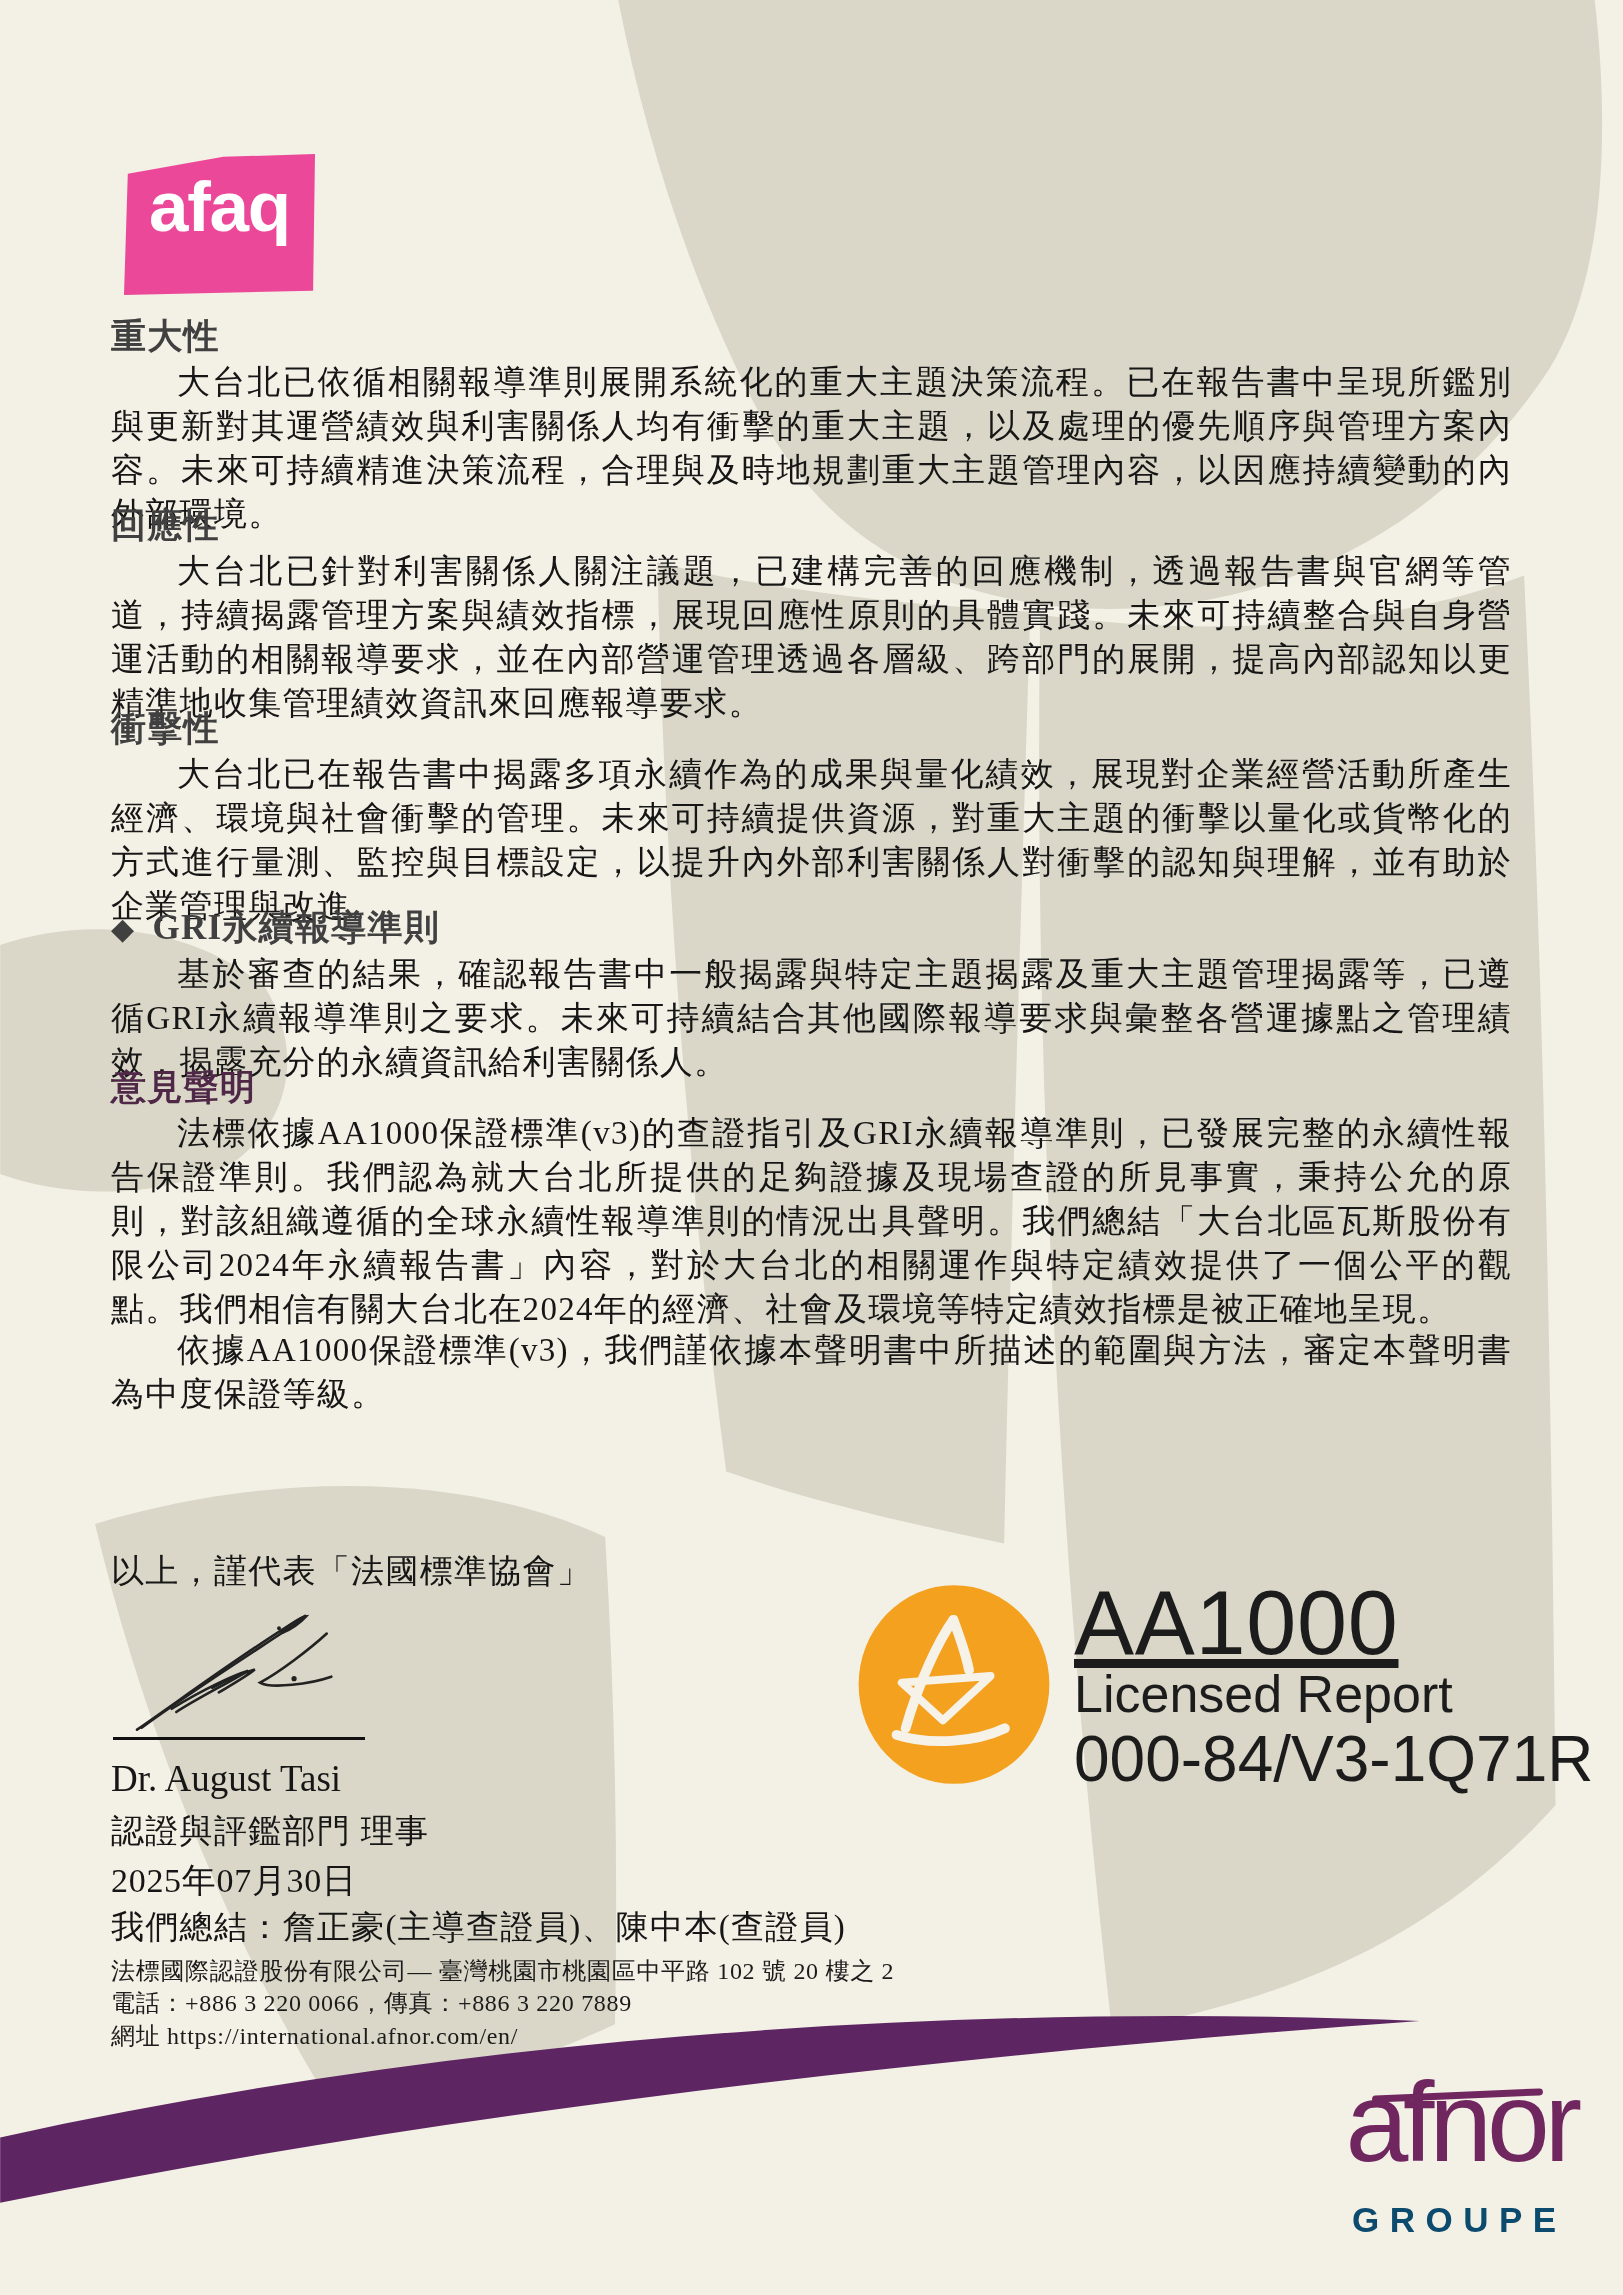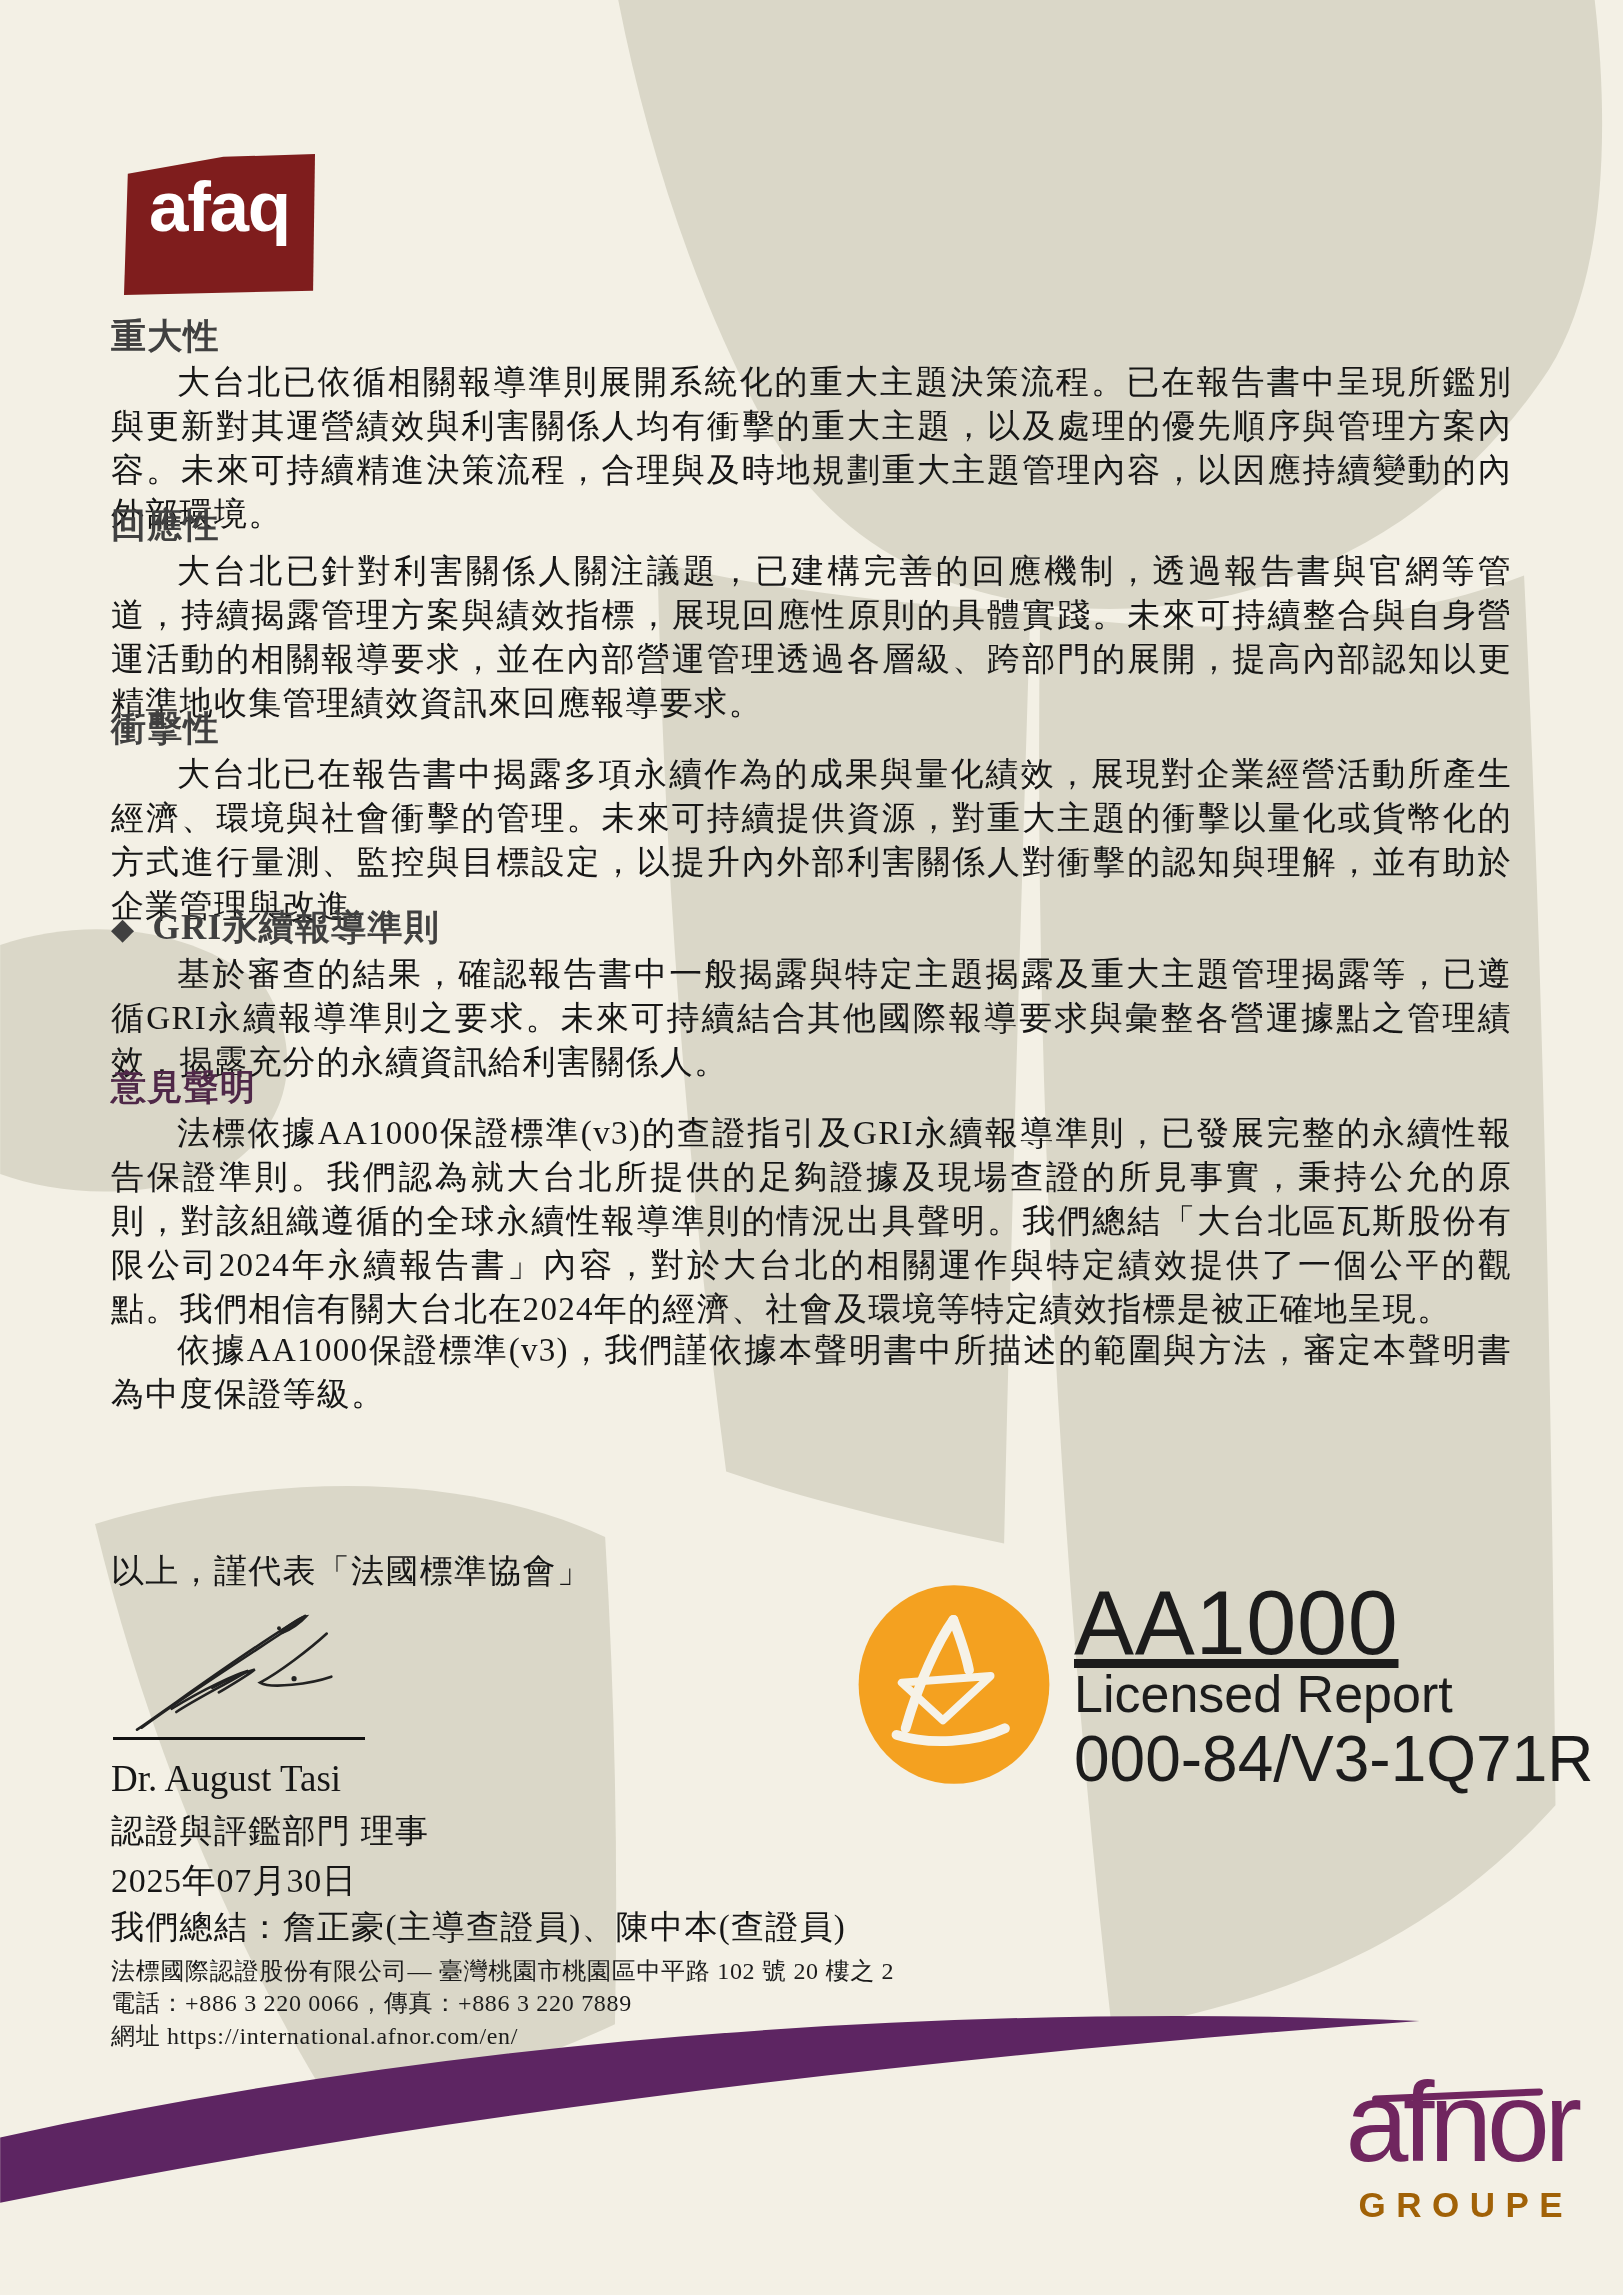--- a/index.html
+++ b/index.html
@@ -7,21 +7,21 @@
     width:1623px;height:2295px;position:relative;overflow:hidden;
     background:#f3f0e5;
     font-family:"Liberation Serif","DejaVu Serif",serif;
     color:#161616;
   }
   
   #bg-art{position:absolute;left:0;top:0;width:1623px;height:2295px;z-index:0;}
   
   .afaq-box{
     position:absolute;left:124px;top:154px;width:191px;height:141px;z-index:3;
-    background:#7f1d1d;
+    background:#ec4899;
     clip-path:polygon(2% 14%,52% 2%,100% 0%,99% 97%,0% 100%);
     display:flex;justify-content:center;
   }
   .afaq-box span{
     font-family:"Liberation Sans","DejaVu Sans",sans-serif;
     font-weight:bold;font-size:71px;color:#ffffff;line-height:1;
     margin-top:17px;letter-spacing:-1.3px;
   }
   
   .sec{position:absolute;left:111px;width:1401px;z-index:2;
@@ -47,21 +47,21 @@
   .aa-text{position:absolute;left:1074px;z-index:2;color:#1c1c1c;
     font-family:"Liberation Sans","DejaVu Sans",sans-serif;white-space:nowrap;line-height:1;}
   .aa-title{top:1578px;font-size:90px;letter-spacing:0.7px;text-decoration:underline;}
   .aa-sub{top:1668px;font-size:52px;}
   .aa-code{top:1727px;font-size:64px;}
   
   .afnor-logo{position:absolute;right:46px;top:2066px;z-index:3;text-align:right;
     font-family:"Liberation Sans","DejaVu Sans",sans-serif;}
   .afnor-word{font-size:113px;font-weight:normal;color:#70265f;letter-spacing:-5.2px;line-height:1;position:relative;}
   .afnor-swash{position:absolute;top:26px;right:34px;width:171px;height:7.2px;background:#70265f;border-radius:5.2px;transform:rotate(-2.5deg);}
-  .afnor-groupe{font-size:35px;font-weight:bold;color:#a16207;letter-spacing:10.5px;margin-top:6px;padding-right:3.9px;}
+  .afnor-groupe{font-size:35px;font-weight:bold;color:#0c4a6e;letter-spacing:10.5px;margin-top:21px;padding-right:3.9px;text-align:center;}
 </style>
 </head>
 <body>
 
 <svg id="bg-art" viewBox="0 0 2481 3509" xmlns="http://www.w3.org/2000/svg">
   <g fill="#dad7c8">
 
     <path d="M 945,0 L 2438,0 C 2462,210 2452,430 2368,565 C 2190,835 1905,952 1625,928
              C 1430,908 1270,830 1165,640 C 1065,455 990,230 945,0 Z"></path>
 

